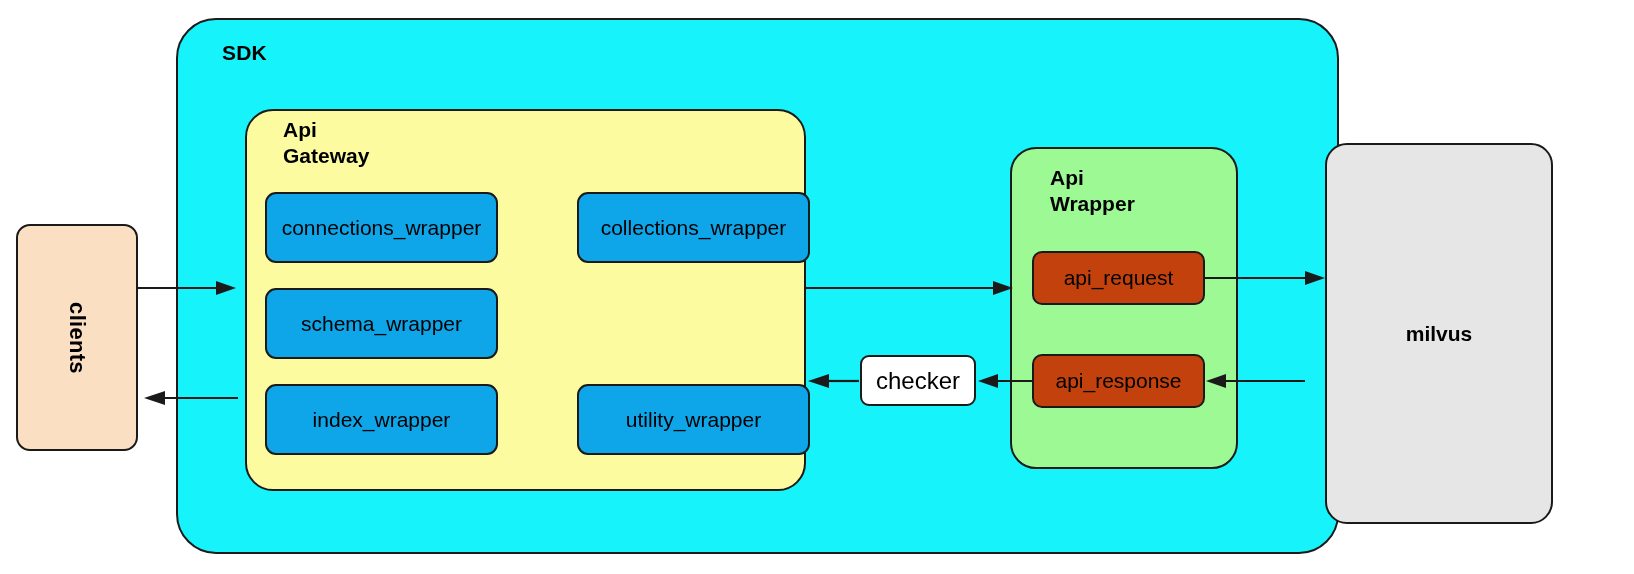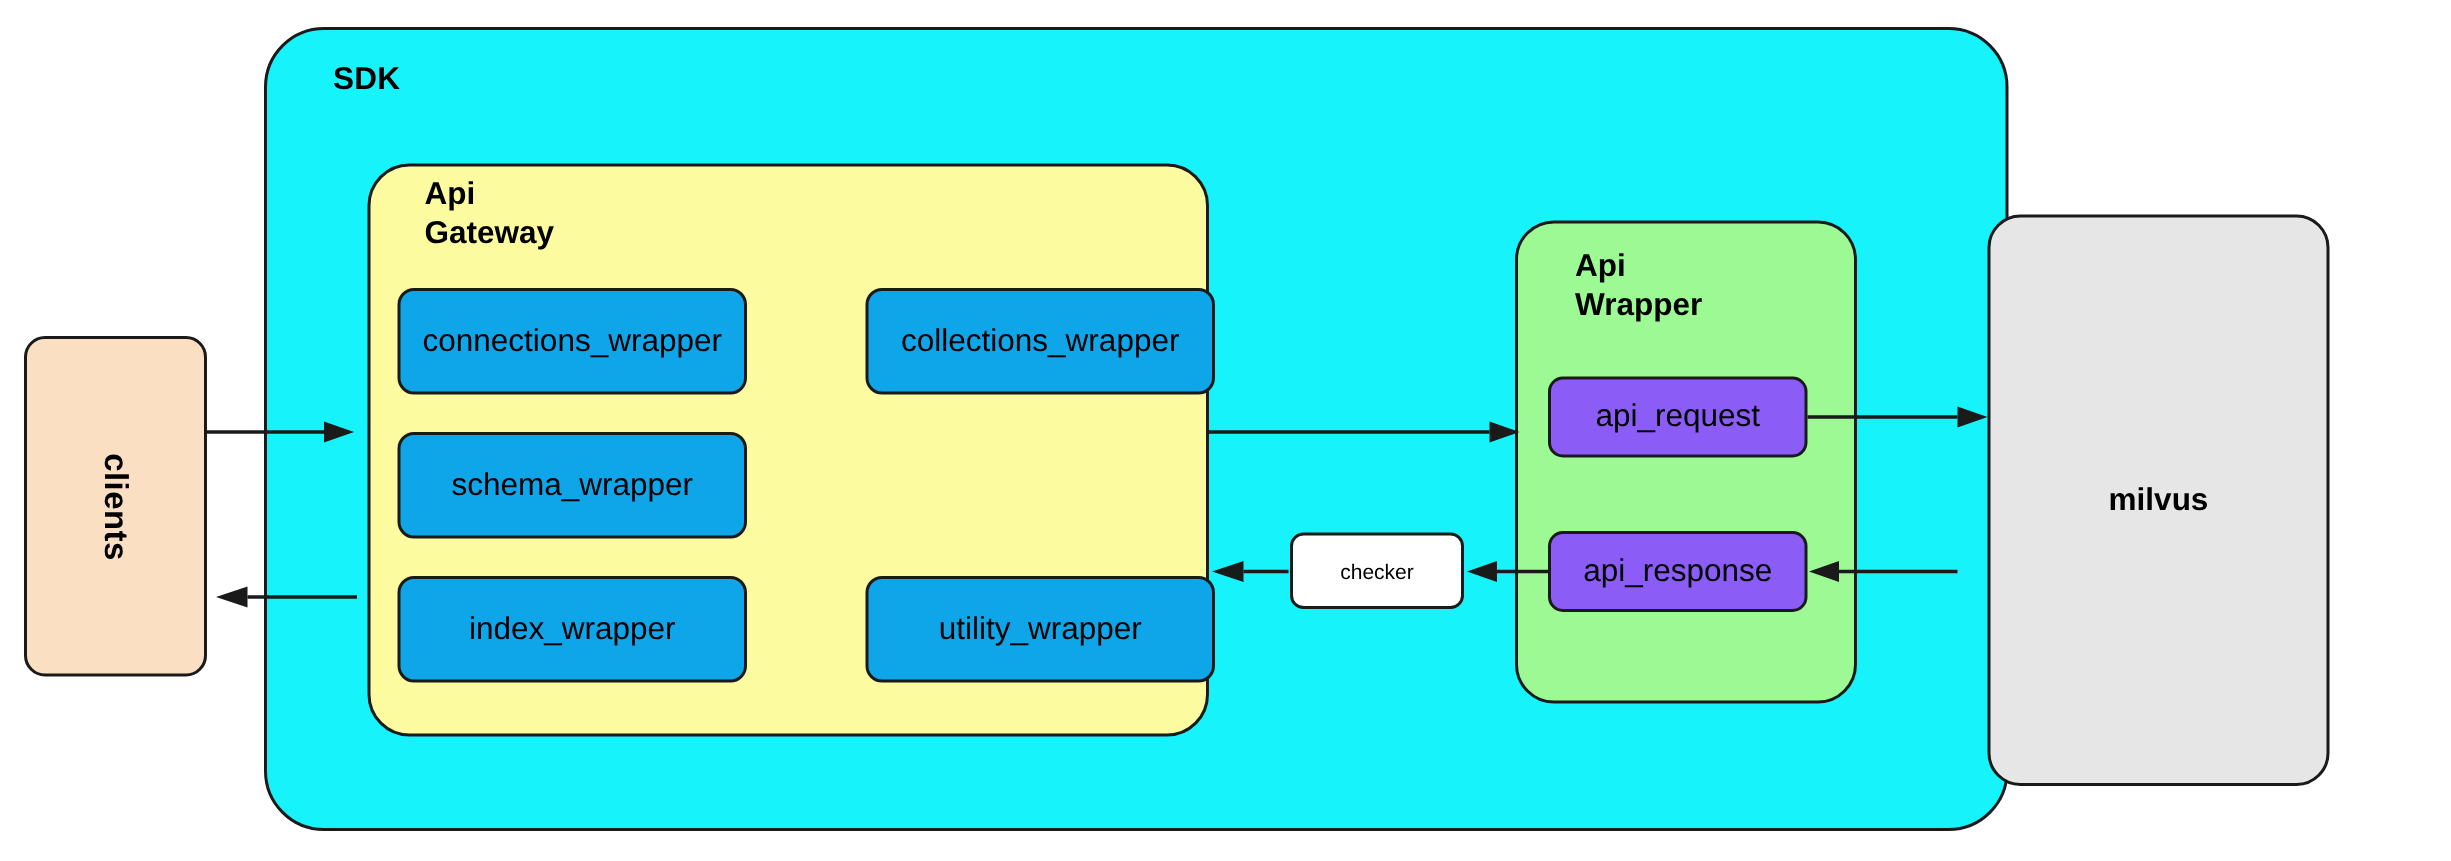--- a/index.html
+++ b/index.html
@@ -80,40 +80,40 @@
   .wcol-r { left: 577px; }
   .wrow-1 { top: 192px; }
   .wrow-2 { top: 288px; }
   .wrow-3 { top: 384px; }
 
   
   #checker-box {
     left: 860px; top: 355px; width: 116px; height: 51px;
     background: #ffffff;
     border-radius: 9px;
-    font-size: 14px;
+    font-size: 24px;
   }
 
   
   #api-gateway-box {
     left: 1010px; top: 147px; width: 228px; height: 322px;
     background: #9cf994;
     border-radius: 26px;
   }
   #api-gateway-label {
     position: absolute;
     left: 1050px; top: 165px;
     font-size: 21px;
     font-weight: bold;
     line-height: 1.24;
     color: #000;
     width: 180px;
   }
   .gw-cell {
-    background: #8b5cf6;
+    background: #c2410c;
     border-radius: 10px;
     font-size: 21px;
     left: 1032px;
     width: 173px;
     height: 54px;
   }
   #api-request-box { top: 251px; }
   #api-response-box { top: 354px; }
 
   

